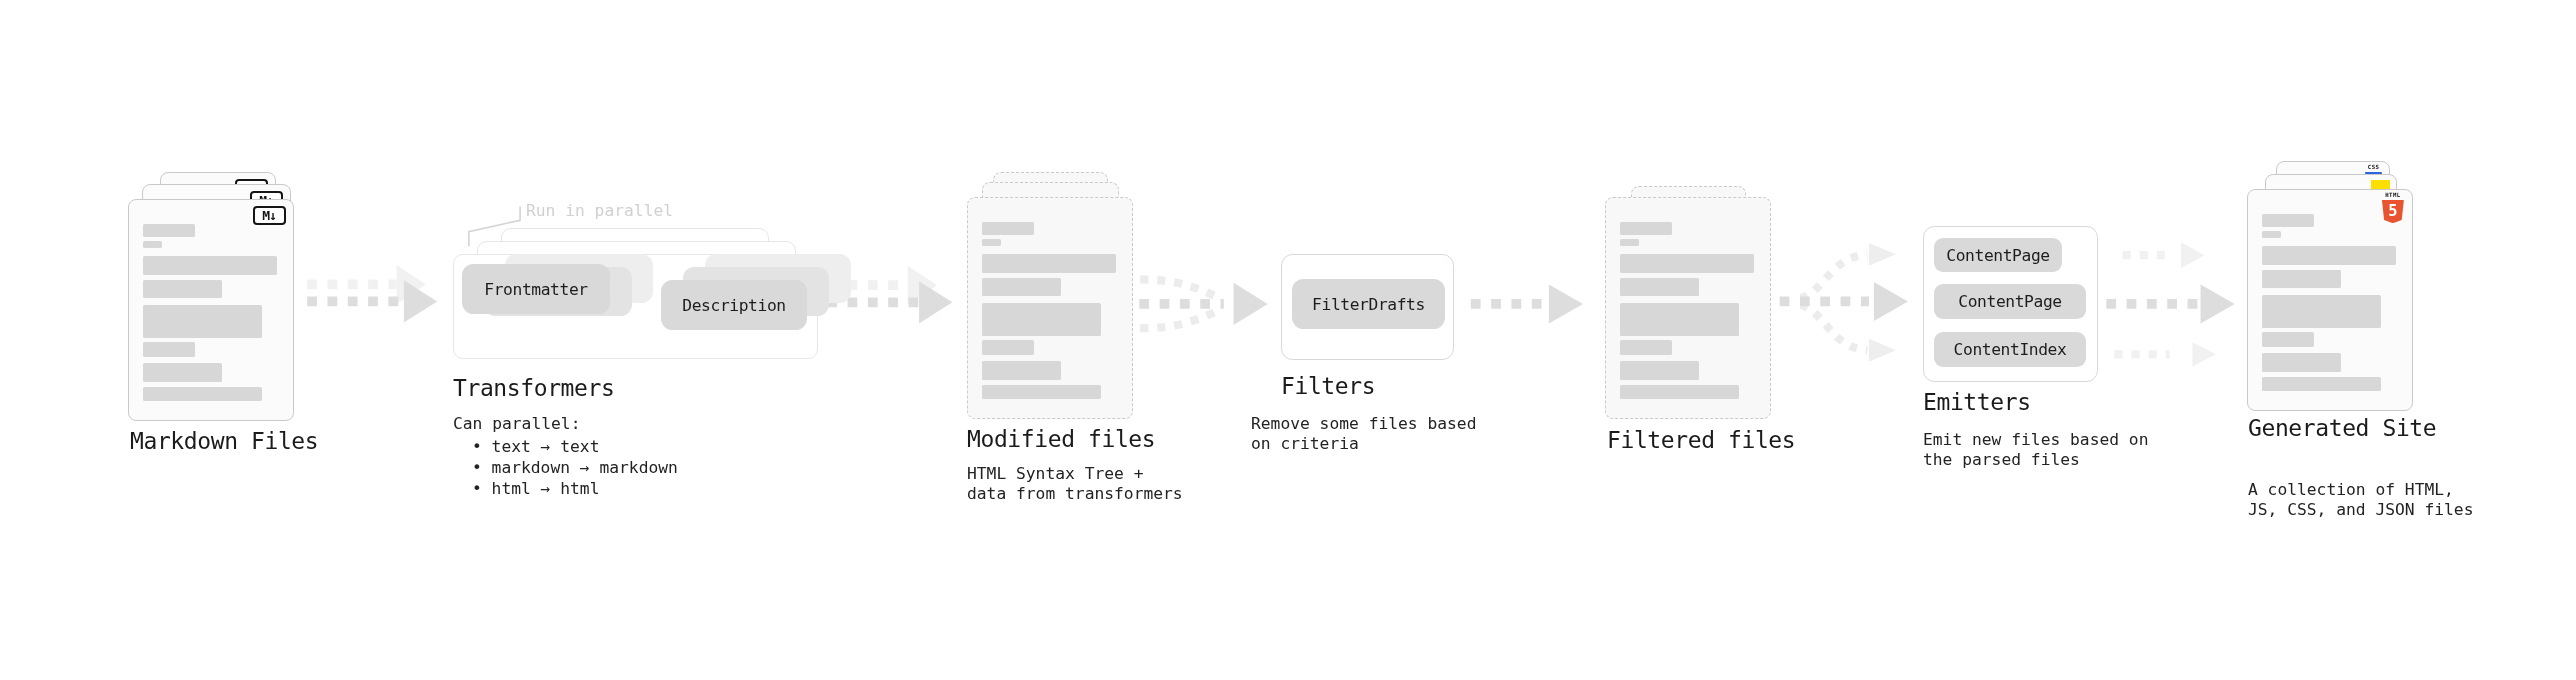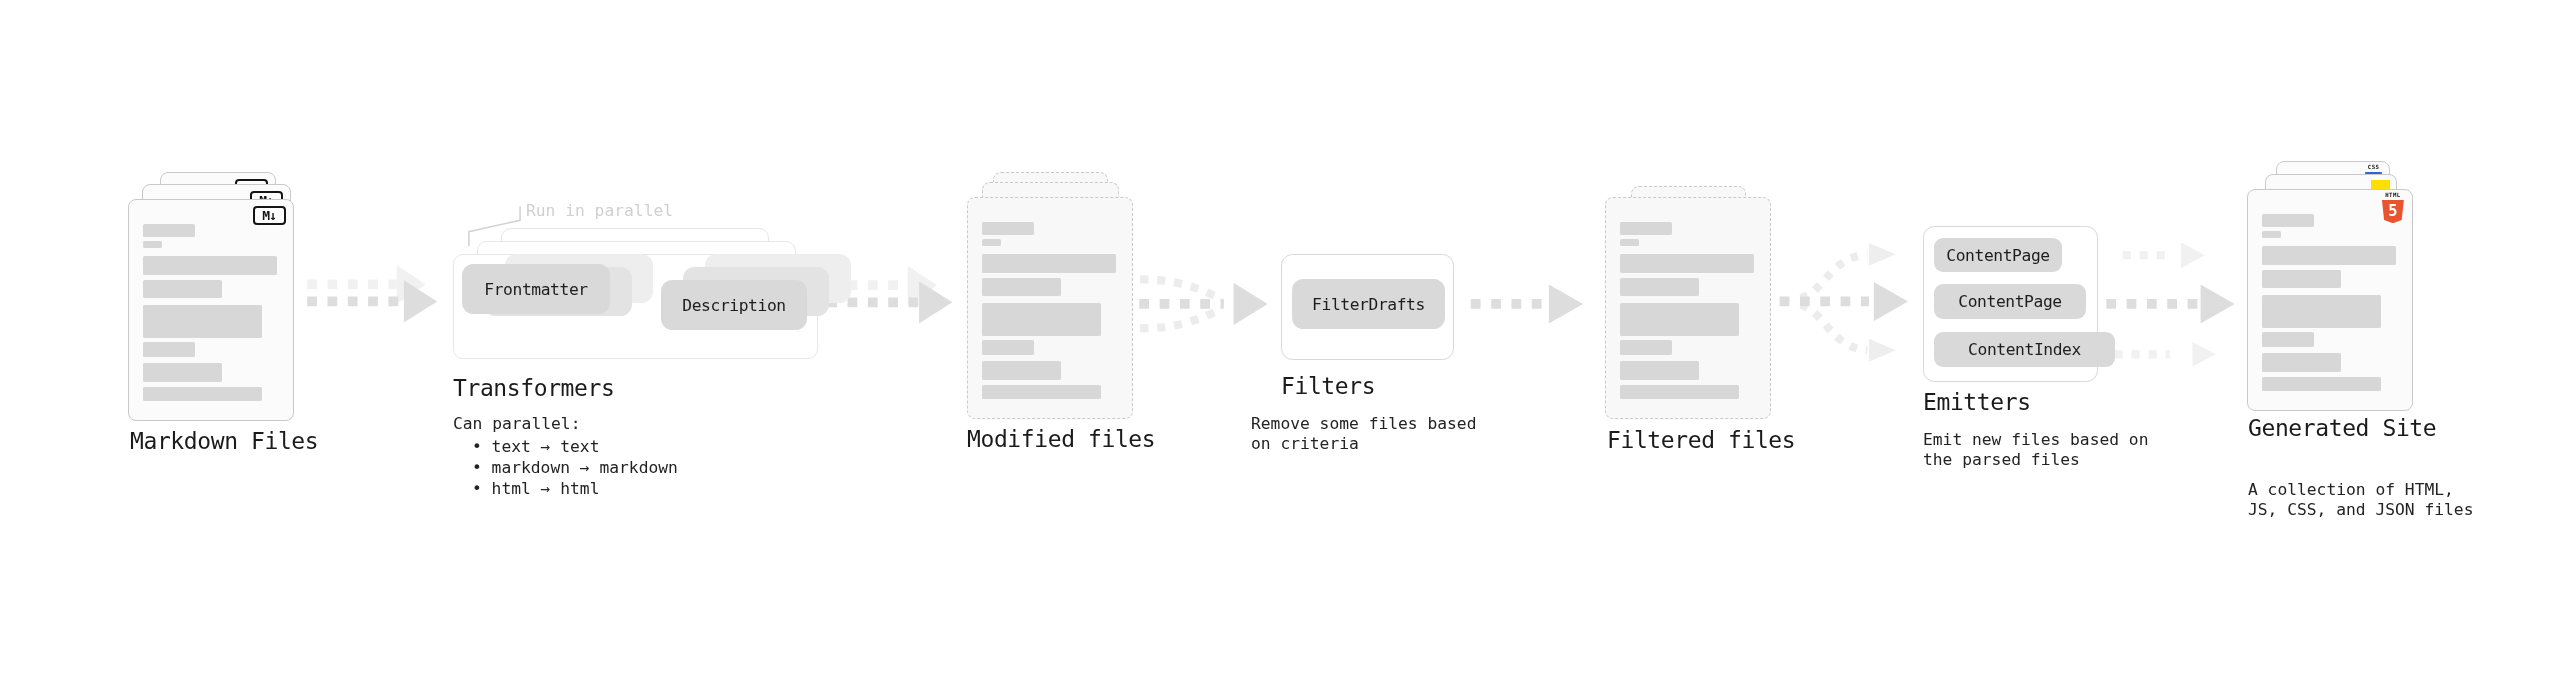--- a/index.html
+++ b/index.html
@@ -166,20 +166,22 @@
         <div class="bar" style="top: 41px; width: 18.7px; height: 6.5px;"></div>
         <div class="bar" style="top: 56px; width: 134px; height: 18.7px;"></div>
         <div class="bar" style="top: 80px; width: 79px; height: 18px;"></div>
         <div class="bar" style="top: 105px; width: 119px; height: 33px;"></div>
         <div class="bar" style="top: 142px; width: 52px; height: 15.4px;"></div>
         <div class="bar" style="top: 163px; width: 79px; height: 18.7px;"></div>
         <div class="bar" style="top: 187px; width: 119px; height: 14px;"></div>
       </div>
   </div>
   <div class="title" style="left:967px;top:426px;">Modified files</div>
+  <div class="sub" style="left:967px;top:464px;">HTML Syntax Tree +
+data from transformers</div>
 
   <div class="panel" style="left:1281px;top:254px;width:173px;height:106px;"></div>
   <div class="pill" style="left:1292px;top:279px;width:153px;height:50px;">FilterDrafts</div>
   <div class="title" style="left:1281px;top:373px;">Filters</div>
   <div class="sub" style="left:1251px;top:414px;">Remove some files based
 on criteria</div>
 
   <div class="stack" style="left:1605px;top:197px;">
     <div class="file-card dashed" style="left:26px;top:-11.4px;width:115px;"></div>
     <div class="file-card dashed" style="left:0;top:0;width:166px;">
@@ -191,21 +193,21 @@
         <div class="bar" style="top: 142px; width: 52px; height: 15.4px;"></div>
         <div class="bar" style="top: 163px; width: 79px; height: 18.7px;"></div>
         <div class="bar" style="top: 187px; width: 119px; height: 14px;"></div>
       </div>
   </div>
   <div class="title" style="left:1607px;top:427px;text-align:center;">Filtered files</div>
 
   <div class="panel" style="left:1923px;top:226px;width:175px;height:156px;"></div>
   <div class="pill small" style="left:1934px;top:238px;width:128px;height:34px;">ContentPage</div>
   <div class="pill small" style="left:1934px;top:284px;width:152px;height:35px;">ContentPage</div>
-  <div class="pill small" style="left:1934px;top:332px;width:181px;height:35px;">ContentIndex</div>
+  <div class="pill small" style="left:1934px;top:332px;width:152px;height:35px;">ContentIndex</div>
   <div class="title" style="left:1923px;top:389px;">Emitters</div>
   <div class="sub" style="left:1923px;top:430px;">Emit new files based on
 the parsed files</div>
 
   <div class="stack" style="left:2247px;top:189px;">
     <div class="file-card" style="left:29px;top:-28px;width:114px;">
       <div class="css-badge">
         <div class="css-word">CSS</div>
         <div class="css-bar"></div>
       </div>

